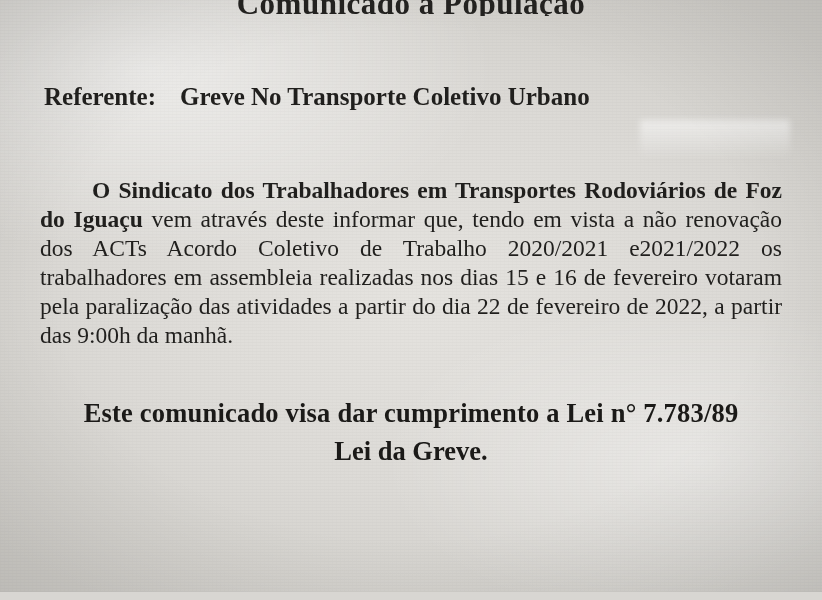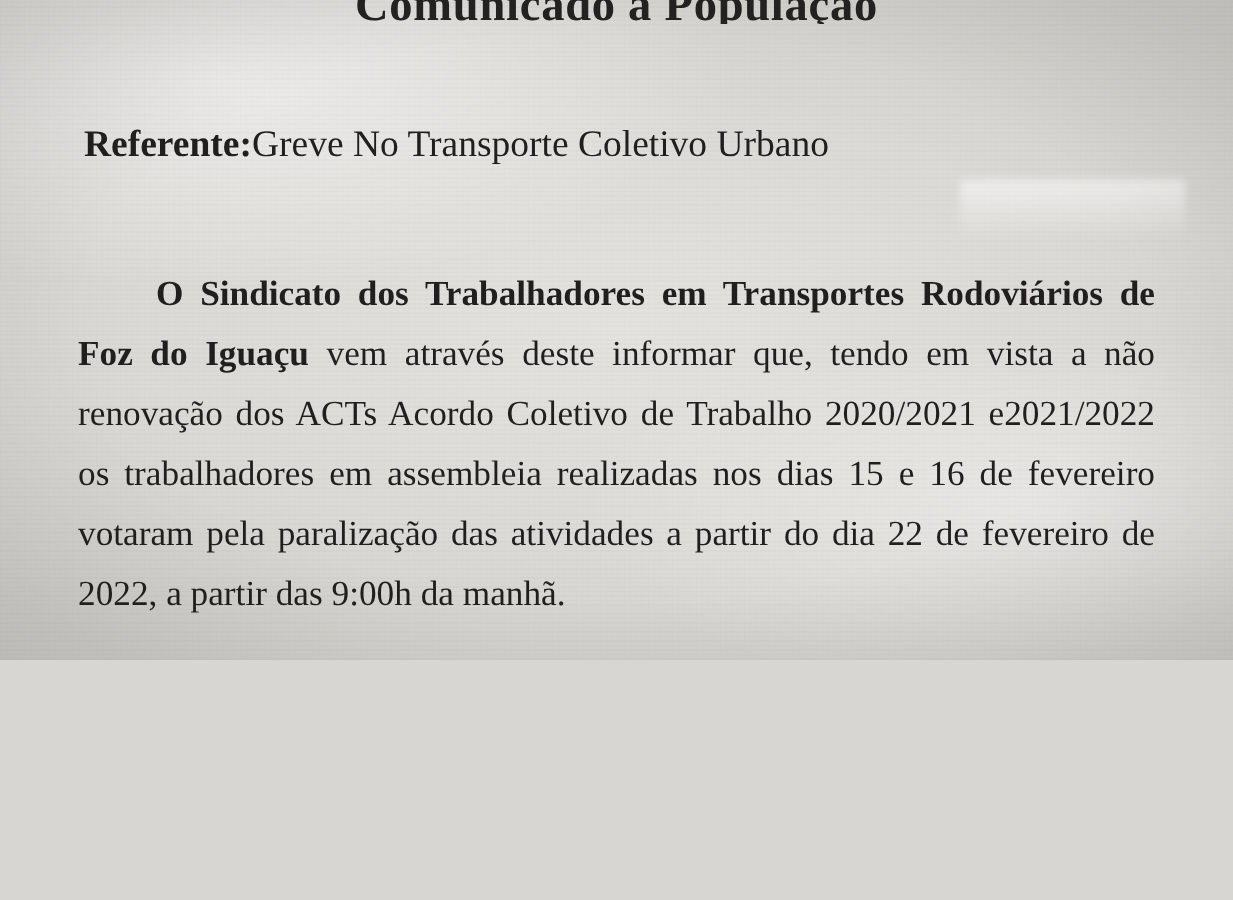--- a/index.html
+++ b/index.html
@@ -13,28 +13,28 @@
     overflow: hidden;
     background: #d8d6d2;
     font-family: "Liberation Serif", "DejaVu Serif", serif;
     color: #1d1c1b;
   }
 
   
   #sheet {
     position: relative;
     width: 822px;
-    height: 440px;
+    height: 592px;
     background:
       radial-gradient(ellipse 60% 45% at 18% 12%, rgba(255,255,255,0.55), rgba(255,255,255,0) 70%),
       radial-gradient(ellipse 55% 40% at 85% 78%, rgba(255,255,255,0.40), rgba(255,255,255,0) 70%),
       radial-gradient(ellipse 70% 60% at 50% 50%, #e5e3df 0%, #dcdad6 55%, #cfcdc8 100%),
       linear-gradient(180deg, #e2e0dc 0%, #dbd9d5 40%, #d2d0cb 100%);
     box-sizing: border-box;
-    padding: 0 38px;
+    padding: 0 26px;
   }
 
   
   #grain {
     position: absolute;
     inset: 0;
     pointer-events: none;
     opacity: 0.35;
     background-image:
       repeating-linear-gradient(0deg, rgba(0,0,0,0.035) 0px, rgba(0,0,0,0.035) 1px, rgba(255,255,255,0) 1px, rgba(255,255,255,0) 3px),
@@ -92,29 +92,29 @@
     font-size: 25px;
     line-height: 30px;
     white-space: nowrap;
     color: #201f1d;
   }
   #subject-label {
     font-weight: bold;
     text-align: center;
   }
   #subject-value {
-    font-weight: normal;
-    margin-left: 0;
+    font-weight: bold;
+    margin-left: 24px;
   }
 
   
   #body-paragraph {
     margin: 64px 14px 0 14px;
     font-size: 23.5px;
-    line-height: 40px;
+    line-height: 29px;
     text-align: justify;
     text-justify: inter-word;
     color: #201f1d;
   }
   #body-paragraph .indent {
     display: inline-block;
     width: 52px;
   }
   #body-paragraph .b {
     font-weight: bold;
@@ -152,17 +152,21 @@
 
     <p id="subject-line">
       <span id="subject-label">Referente:</span><span id="subject-value">Greve No Transporte Coletivo Urbano</span>
     </p>
 
     <p id="body-paragraph">
       <span class="indent"></span><span class="b">O Sindicato dos Trabalhadores em Transportes Rodoviários de Foz do Iguaçu</span>
       <span>vem através deste informar que, tendo em vista a não renovação dos ACTs   Acordo Coletivo de Trabalho 2020/2021 e2021/2022 os trabalhadores em assembleia realizadas nos dias 15 e 16 de fevereiro votaram pela paralização das atividades a partir do dia 22 de fevereiro de 2022, a partir das 9:00h da manhã.</span>
     </p>
 
+    <p id="closing">
+      <span class="line1">Este comunicado visa dar cumprimento a Lei n° 7.783/89</span>
+      <span class="line2">Lei da Greve.</span>
+    </p>
 
   </div>
 
   <div id="vignette"></div>
 </div>
 
 </body></html>

